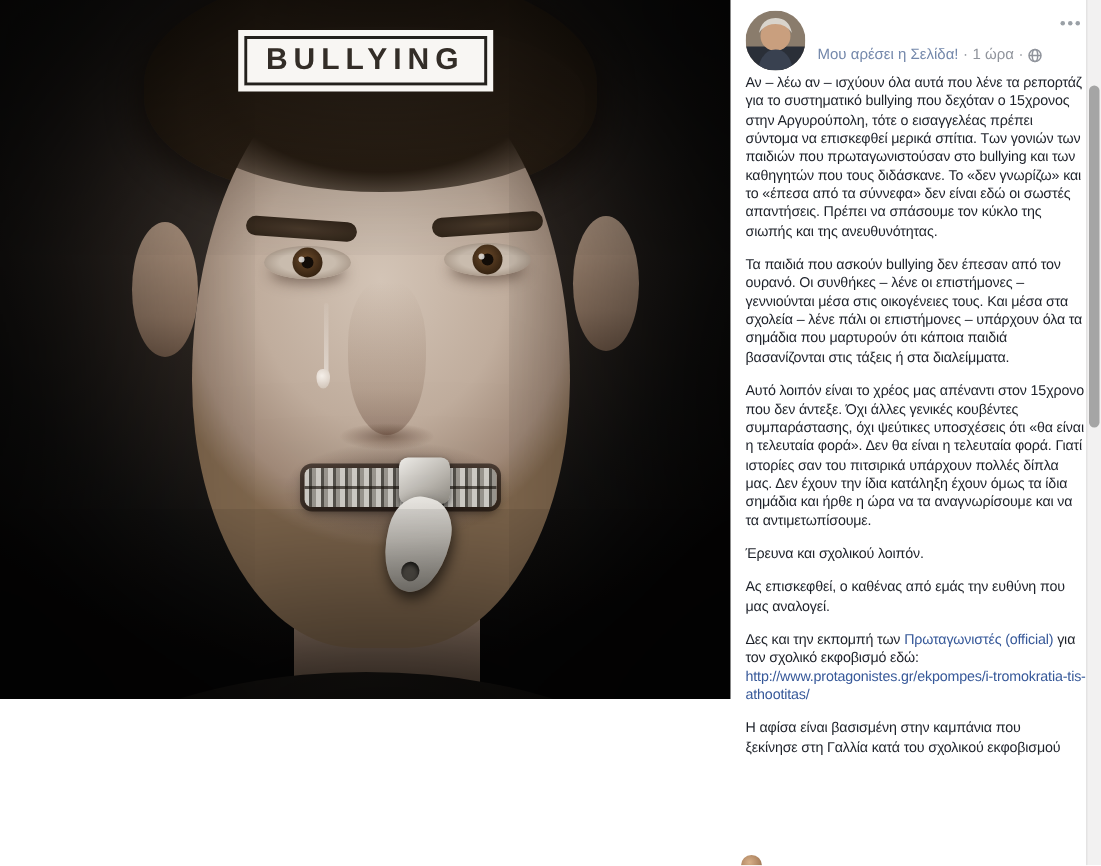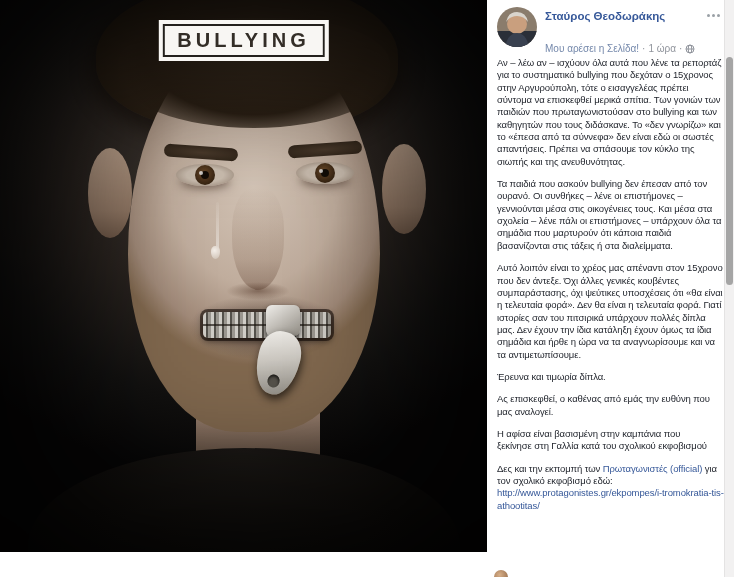--- a/index.html
+++ b/index.html
@@ -1,19 +1,19 @@
 <!DOCTYPE html>
 <html><head>
 <meta charset="utf-8">
 <style>
   html,body{margin:0;padding:0;background:#fff;font-family:"Liberation Sans","DejaVu Sans",sans-serif;}
   .screen{position:relative;width:734px;height:577px;overflow:hidden;display:flex;background:#fff;}
 
   
-  .poster{position:relative;flex:none;width:487px;height:552px;overflow:hidden;
+  .poster{position:relative;flex:none;width:487px;height:466px;overflow:hidden;
     background:radial-gradient(ellipse 340px 300px at 47% 32%, #433c36 0%, #28221e 45%, #121110 75%, #070606 100%);}
   .vignette{position:absolute;inset:0;box-shadow:inset 0 0 140px 50px rgba(0,0,0,.78);z-index:6;pointer-events:none;}
 
   .hair{position:absolute;left:96px;top:-20px;width:302px;height:152px;z-index:1;
     background:radial-gradient(ellipse at 50% 60%, #3b2d21 0%, #2b2015 55%, #191209 100%);
     border-radius:50% 50% 42% 44%;box-shadow:0 6px 18px 6px rgba(20,14,8,.6);}
   .ear{position:absolute;width:44px;height:90px;z-index:1;border-radius:50%;
     background:linear-gradient(180deg,#b49a85,#8f7663 70%,#6d5747);}
   .ear.l{left:88px;top:148px;}
   .ear.r{left:382px;top:144px;}
@@ -144,21 +144,20 @@
         <div class="avatar">
           <svg width="40" height="40" viewBox="0 0 40 40" aria-hidden="true">
             <rect width="40" height="40" fill="#8a7c6c"></rect>
             <rect y="24" width="40" height="16" fill="#2a2f38"></rect>
             <circle cx="20" cy="17" r="10" fill="#c99f7e"></circle>
             <path d="M9 15 Q11 5 20 5 Q29 5 31 15 Q27 9 20 9 Q13 9 9 15 Z" fill="#d9d4cc"></path>
             <path d="M8 40 Q11 26 20 26 Q29 26 32 40 Z" fill="#394150"></path>
           </svg>
         </div>
         <div class="hgroup">
-          <a class="name">Σταύρος Θεοδωράκης</a>
           <div class="sub">
             <span class="like">Μου αρέσει η Σελίδα!</span>
             <span>·</span>
             <span>1 ώρα</span>
             <span>·</span>
             <span class="globe">
               <svg width="10" height="10" viewBox="0 0 10 10" fill="none" stroke="#90949c" stroke-width="1">
                 <circle cx="5" cy="5" r="4"></circle>
                 <ellipse cx="5" cy="5" rx="1.8" ry="4"></ellipse>
                 <line x1="1" y1="5" x2="9" y2="5"></line>
@@ -171,28 +170,28 @@
             <i></i>
             <i></i>
           </div>
       </div>
 
       <div class="fb-body">
         <p>Αν – λέω αν – ισχύουν όλα αυτά που λένε τα ρεπορτάζ για το συστηματικό bullying που δεχόταν ο 15χρονος στην Αργυρούπολη, τότε ο εισαγγελέας πρέπει σύντομα να επισκεφθεί μερικά σπίτια. Των γονιών των παιδιών που πρωταγωνιστούσαν στο bullying και των καθηγητών που τους διδάσκανε. Το «δεν γνωρίζω» και το «έπεσα από τα σύννεφα» δεν είναι εδώ οι σωστές απαντήσεις. Πρέπει να σπάσουμε τον κύκλο της σιωπής και της ανευθυνότητας.</p>
         <p>Τα παιδιά που ασκούν bullying δεν έπεσαν από τον ουρανό. Οι συνθήκες – λένε οι επιστήμονες – γεννιούνται μέσα στις οικογένειες τους. Και μέσα στα σχολεία – λένε πάλι οι επιστήμονες – υπάρχουν όλα τα σημάδια που μαρτυρούν ότι κάποια παιδιά βασανίζονται στις τάξεις ή στα διαλείμματα.</p>
         <p>Αυτό λοιπόν είναι το χρέος μας απέναντι στον 15χρονο που δεν άντεξε. Όχι άλλες γενικές κουβέντες συμπαράστασης, όχι ψεύτικες υποσχέσεις ότι «θα είναι η τελευταία φορά». Δεν θα είναι η τελευταία φορά. Γιατί ιστορίες σαν του πιτσιρικά υπάρχουν πολλές δίπλα μας. Δεν έχουν την ίδια κατάληξη έχουν όμως τα ίδια σημάδια και ήρθε η ώρα να τα αναγνωρίσουμε και να τα αντιμετωπίσουμε.</p>
         <p>
-            <span class="blockline">Έρευνα και τιμωρία δίπλα.</span>
+            <span class="blockline">Έρευνα και σχολικού λοιπόν.</span>
           </p>
         <p>Ας επισκεφθεί, ο καθένας από εμάς την ευθύνη που μας αναλογεί.</p>
+        <p><span>Δες και την εκπομπή των </span><a class="link">Πρωταγωνιστές (official)</a><span> για τον σχολικό εκφοβισμό εδώ:</span><a class="url">http://www.protagonistes.gr/ekpompes/i-tromokratia-tis-athootitas/</a></p>
         <p>
             <span class="blockline">Η αφίσα είναι βασισμένη στην καμπάνια που</span>
             <span class="blockline">ξεκίνησε στη Γαλλία κατά του σχολικού εκφοβισμού</span>
           </p>
-        <p><span>Δες και την εκπομπή των </span><a class="link">Πρωταγωνιστές (official)</a><span> για τον σχολικό εκφοβισμό εδώ:</span><a class="url">http://www.protagonistes.gr/ekpompes/i-tromokratia-tis-athootitas/</a></p>
       </div>
     </div>
     <div class="partial-avatar"></div>
   </div>
 
   <div class="scrollbar">
     <div class="scroll-thumb"></div>
   </div>
 
 </div>

